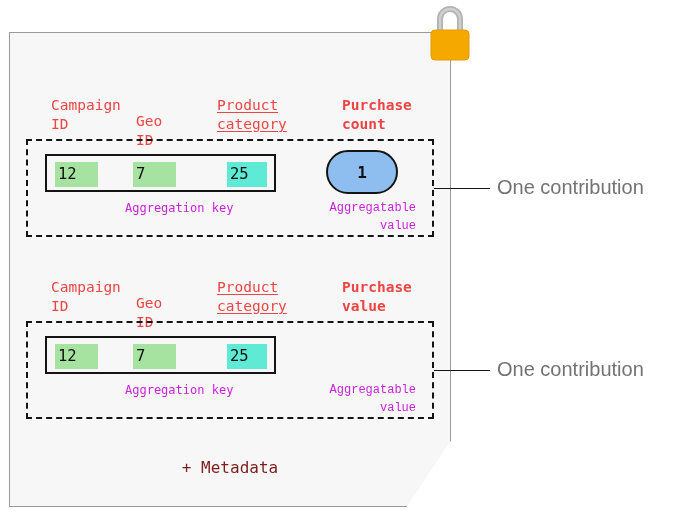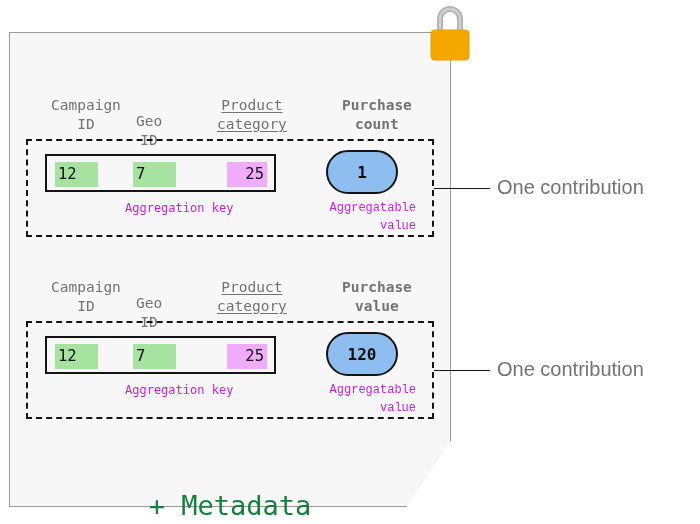--- a/index.html
+++ b/index.html
@@ -49,24 +49,23 @@
   .contrib-group.g2 { top: 277px; }
 
   .col-headers {
     position: relative;
     height: 44px;
   }
   .col-header {
     position: absolute;
     font-size: 14.5px;
     line-height: 19px;
-    color: #737373;
+    color: #ef4444;
     letter-spacing: 0px;
     white-space: pre-line;
-    text-align: center;
   }
   .col-header.c-campaign { left: 25px; top: 1px; }
   .col-header.c-geo      { left: 110px; top: 17px; }
   .col-header.c-product  { left: 191px; top: 1px; text-decoration: underline; text-underline-offset: 2px; }
   .col-header.c-metric   { left: 316px; top: 1px; font-weight: bold; }
 
   .dashed-box {
     position: relative;
     box-sizing: border-box;
     border: 2px dashed #141414;
@@ -90,22 +89,22 @@
     height: 25px;
     line-height: 25px;
     font-size: 15.5px;
     color: #0f0f0f;
     text-align: left;
     padding: 0 3px;
     box-sizing: border-box;
   }
   .chip.k1 { left: 8px;   width: 43px; background: #a6e3a1; }
   .chip.k2 { left: 86px;  width: 43px; background: #a6e3a1; }
-  .chip.k3 { left: 180px; width: 40px; background: #f0abfc;
-             text-underline-offset: 2px; text-align: right; }
+  .chip.k3 { left: 180px; width: 40px; background: #5eead4;
+             text-underline-offset: 2px; }
 
   .value-pill {
     position: absolute;
     left: 298px;
     top: 9px;
     width: 72px;
     height: 44px;
     box-sizing: border-box;
     border: 2.5px solid #141414;
     border-radius: 24px;
@@ -146,23 +145,22 @@
   .callout.o1 { left: 497px; top: 176px; }
   .callout.o2 { left: 497px; top: 358px; }
 
   
   #metadata {
     position: absolute;
     left: 9px;
     top: 458px;
     width: 442px;
     text-align: center;
-    font-size: 27px;
-    color: #15803d;
-    margin-top: 32px;
+    font-size: 16px;
+    color: #7f1d1d;
   }
 </style>
 </head>
 <body>
 
 <div id="card"></div>
 
 <div id="padlock">
   <svg width="48" height="64" viewBox="0 0 48 64" xmlns="http://www.w3.org/2000/svg">
     <path d="M14 30 L14 17 A10 10 0 0 1 34 17 L34 30" fill="none" stroke="#b3b3b3" stroke-width="6"></path>
@@ -218,21 +216,20 @@
   </div>
 
   <div class="dashed-box">
 
     <div class="key-box">
       <div class="chip k1">12</div>
       <div class="chip k2">7</div>
       <div class="chip k3">25</div>
     </div>
 
-    <div class="value-pill">120</div>
 
     <div class="anno key-anno">Aggregation key</div>
     <div class="anno value-anno">Aggregatable
 value</div>
   </div>
 </div>
 
 <div class="leader l2"></div>
 <div class="callout o2">One contribution</div>
 

